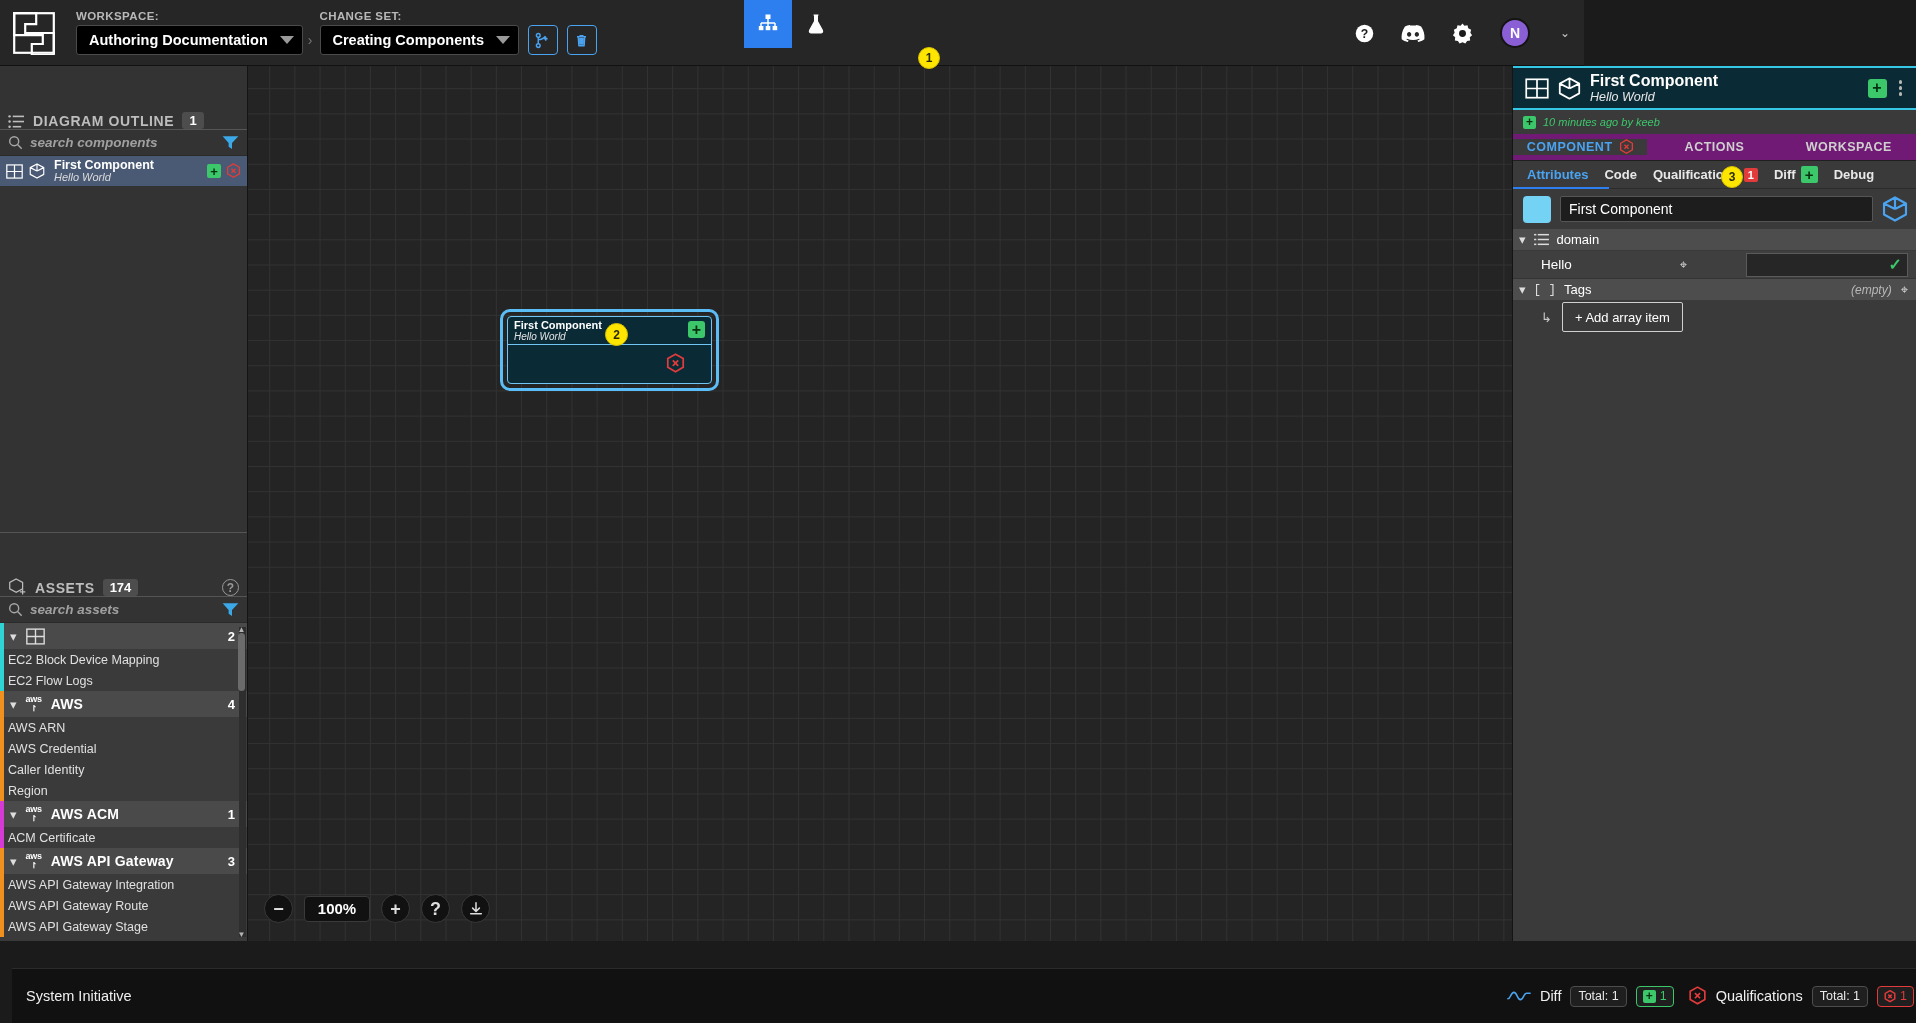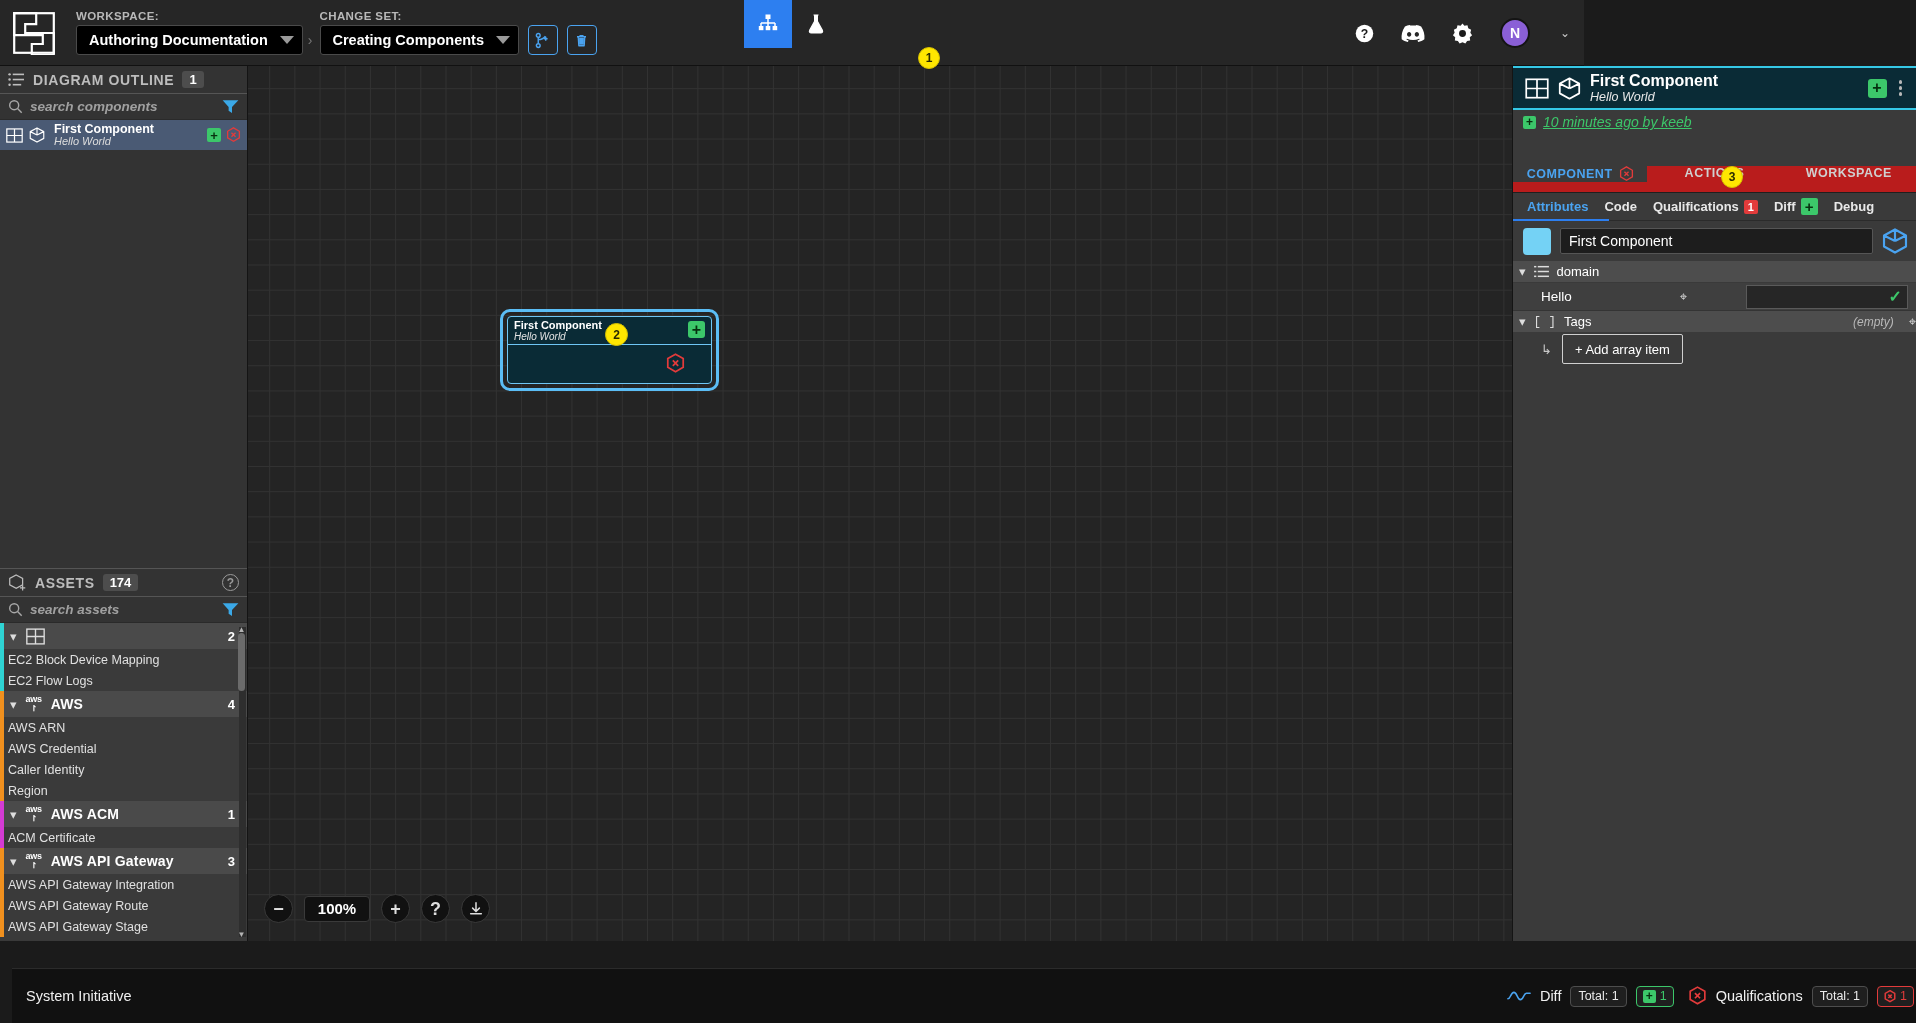--- a/index.html
+++ b/index.html
@@ -66,22 +66,22 @@
   }
   .avatar-caret { color: #c9c9c9; font-size: 12px; margin-left: -16px; cursor: pointer; }
 
   
   .leftpanel {
     position: absolute; left: 0; top: 66px; width: 248px; height: 875px;
     background: #333333; border-right: 1px solid #141414;
     display: flex; flex-direction: column;
   }
   .panel-head {
-    height: 28px; display: flex; align-items: center; gap: 8px; padding: 0 8px;
-    background: #333; border-bottom: 1px solid #555;
+    height: 28px; display: flex; align-items: flex-end; gap: 8px; padding: 0 8px;
+    background: #333; border-bottom: 1px solid #555; margin-top: 36px;
   }
   .panel-head .ph-title {
     font-size: 14px; font-weight: bold; letter-spacing: .6px; color: #bdbdbd;
   }
   .count-badge {
     background: #4d4d4d; color: #fff; font-size: 13px; font-weight: bold;
     border-radius: 3px; padding: 1px 7px; min-width: 22px; text-align: center;
   }
   .help-circle {
     margin-left: auto; width: 17px; height: 17px; border-radius: 50%;
@@ -212,27 +212,27 @@
     width: 19px; height: 19px; border-radius: 3px; background: #3cc76a;
     display: flex; align-items: center; justify-content: center;
     color: #06300f; font-size: 16px; font-weight: bold; line-height: 1; cursor: pointer;
   }
   .kebab { display: flex; flex-direction: column; gap: 2.5px; cursor: pointer; padding: 2px 4px; }
   .kebab i { width: 3.5px; height: 3.5px; border-radius: 50%; background: #b8b8b8; display: block; }
   .rp-meta {
     height: 24px; display: flex; align-items: center; gap: 7px; padding: 0 10px;
     background: #3a3a3a;
   }
-  .rp-meta-text { font-size: 14px; font-style: italic; color: #3cc76a; text-decoration: underline; }
+  .rp-meta-text { font-size: 11px; font-style: italic; color: #3cc76a; }
   .plus-sq-sm {
     width: 13px; height: 13px; border-radius: 2px; background: #3cc76a;
     display: flex; align-items: center; justify-content: center;
     color: #06300f; font-size: 12px; font-weight: bold; line-height: 1;
   }
-  .rp-tabs { height: 27px; display: flex; align-items: flex-start; background: #b91c1c; border-bottom: 1px solid #1f1f1f; margin-top: 32px;}
+  .rp-tabs { height: 27px; display: flex; align-items: center; background: #701a75; border-bottom: 1px solid #1f1f1f;}
   .rp-tab {
     flex: 1; display: flex; align-items: center; justify-content: center; gap: 6px;
     font-size: 12.5px; font-weight: bold; letter-spacing: .5px; color: #cfcfcf; cursor: pointer;
   }
   .rp-tab.active { background: #3a3a3a; color: #4aa3f0; }
   .rp-subtabs {
     height: 28px; display: flex; align-items: center; gap: 16px; padding: 0 14px;
     background: #3a3a3a; border-bottom: 1px solid #2b2b2b; position: relative;
   }
   .rp-subtab { font-size: 13px; font-weight: bold; color: #e8e8e8; cursor: pointer; display: flex; align-items: center; gap: 5px;}
@@ -249,21 +249,21 @@
   .name-input {
     flex: 1; height: 26px; background: #1d1d1d; border: 1px solid #555; border-radius: 2px;
     color: #fff; font-size: 14px; font-family: "Liberation Sans", sans-serif; padding: 0 8px; outline: none;
   }
   .attr-group {
     height: 22px; display: flex; align-items: center; gap: 8px; padding-left: 6px;
     background: #4d4d4d; border-bottom: 1px solid #3a3a3a;
   }
   .attr-group .ag-name { font-size: 13px; color: #fff; }
   .bracket { font-size: 12.5px; color: #ddd; font-family: "Liberation Mono", monospace; }
-  .attr-group .ag-right { margin-left: auto; display: flex; align-items: center; gap: 15px; }
+  .attr-group .ag-right { margin-left: auto; display: flex; align-items: center; gap: 9px; padding-right: 8px; }
   .empty-lbl { font-size: 12px; font-style: italic; color: #b8b8b8; }
   .ibeam { color: #d8d8d8; font-size: 13px; font-family: "Liberation Serif", serif; }
   .attr-row {
     height: 28px; display: flex; align-items: center; padding-left: 28px; gap: 8px;
     background: #3f3f3f; border-bottom: 1px solid #343434;
   }
   .attr-key { font-size: 13.5px; color: #fff; }
   .attr-input {
     width: 162px; height: 24px; background: #262626; border: 1px solid #5a5a5a;
     margin-left: auto; margin-right: 8px; position: relative;

